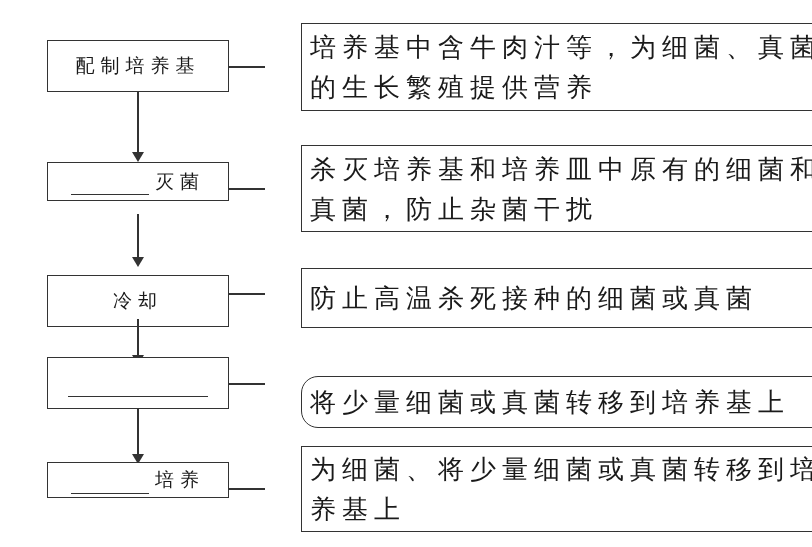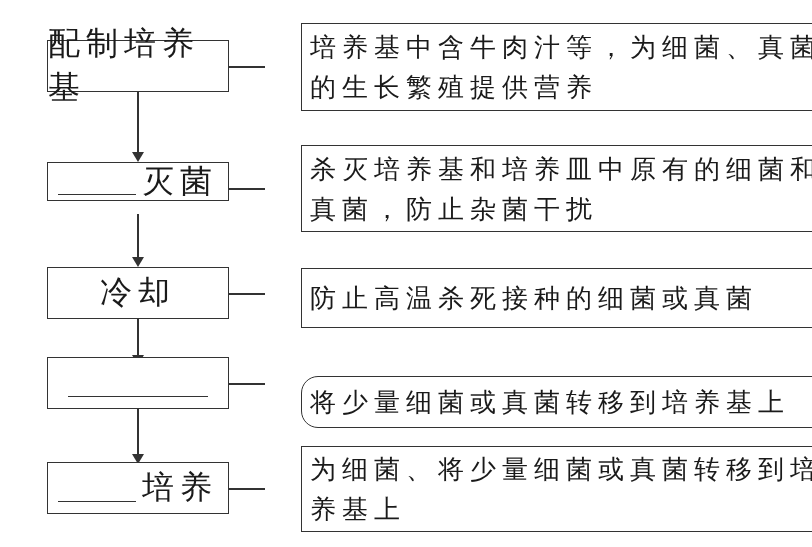--- a/index.html
+++ b/index.html
@@ -1,20 +1,20 @@
 <!DOCTYPE html>
 <html><head>
 <meta charset="utf-8">
 <style>
   html, body { margin:0; padding:0; background:#ffffff; }
   body { width:812px; height:547px; position:relative; overflow:hidden;
          font-family:"DejaVu Serif","Liberation Serif",serif; color:#1a1a1a; }
   .box { position:absolute; border:1.5px solid #333; box-sizing:border-box; background:#fff; }
   .step { left:47px; width:182px; display:flex; align-items:center; justify-content:center;
-          font-size:32px; letter-spacing:6px; }
+          font-size:19px; letter-spacing:6px; }
   .desc { left:265px; width:541px; font-size:26px; letter-spacing:6px; line-height:40px;
           padding:20px 8px; display:flex; align-items:center;margin-left:36px; }
   .hline { position:absolute; height:1.5px; background:#333; left:229px; width:36px; }
   .vline { position:absolute; width:1.5px; background:#333; left:137px; }
   .arrow { position:absolute; left:132px; width:0; height:0;
            border-left:6px solid transparent; border-right:6px solid transparent; border-top:10px solid #333; }
   .blank { display:inline-block; border-bottom:1.5px solid #333; height:26px; margin-right:6px; }
   .blank.short { width:78px; }
   .blank.long { width:140px; margin:0; }
 </style>
@@ -35,41 +35,41 @@
   <span class="blank short"></span>
   <span>灭菌</span>
 </div>
 <div class="hline" style="top:188px;"></div>
 <div class="box desc" style="top:145px;height:87px;">
   <span>杀灭培养基和培养皿中原有的细菌和真菌，防止杂菌干扰</span>
 </div>
 <div class="vline" style="top:214px;height:43px;"></div>
 <div class="arrow" style="top:257px;"></div>
 
-<div class="box step" style="top:267px;height:52px;">
+<div class="box step" style="top:275px;height:52px;">
   <span>冷却</span>
 </div>
 <div class="hline" style="top:293px;"></div>
 <div class="box desc" style="top:268px;height:60px;">
   <span>防止高温杀死接种的细菌或真菌</span>
 </div>
 <div class="vline" style="top:319px;height:38px;"></div>
 <div class="arrow" style="top:355px;"></div>
 
 <div class="box step" style="top:357px;height:52px;">
   <span class="blank long"></span>
   <span></span>
 </div>
 <div class="hline" style="top:383px;"></div>
 <div class="box desc" style="top:376px;height:52px;border-radius:17px;">
   <span>将少量细菌或真菌转移到培养基上</span>
 </div>
 <div class="vline" style="top:409px;height:46px;"></div>
 <div class="arrow" style="top:454px;"></div>
 
-<div class="box step" style="top:462px;height:52px;">
+<div class="box step" style="top:462px;height:36px;">
   <span class="blank short"></span>
   <span>培养</span>
 </div>
 <div class="hline" style="top:488px;"></div>
 <div class="box desc" style="top:446px;height:86px;">
   <span>为细菌、将少量细菌或真菌转移到培养基上</span>
 </div>
 
 </body></html>

